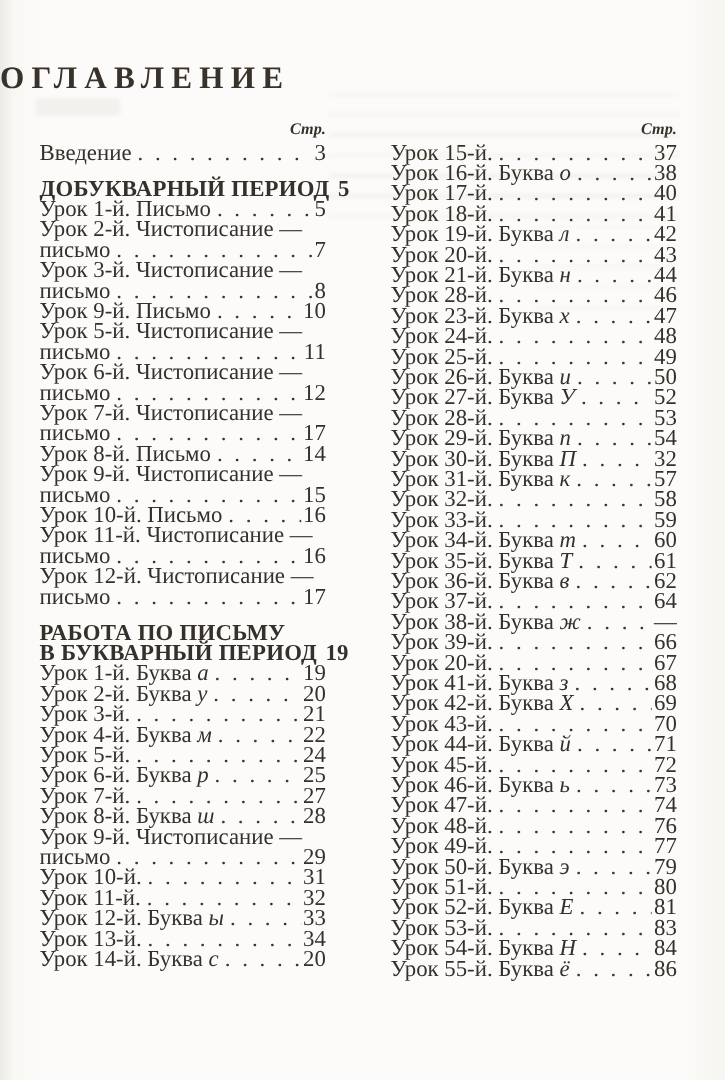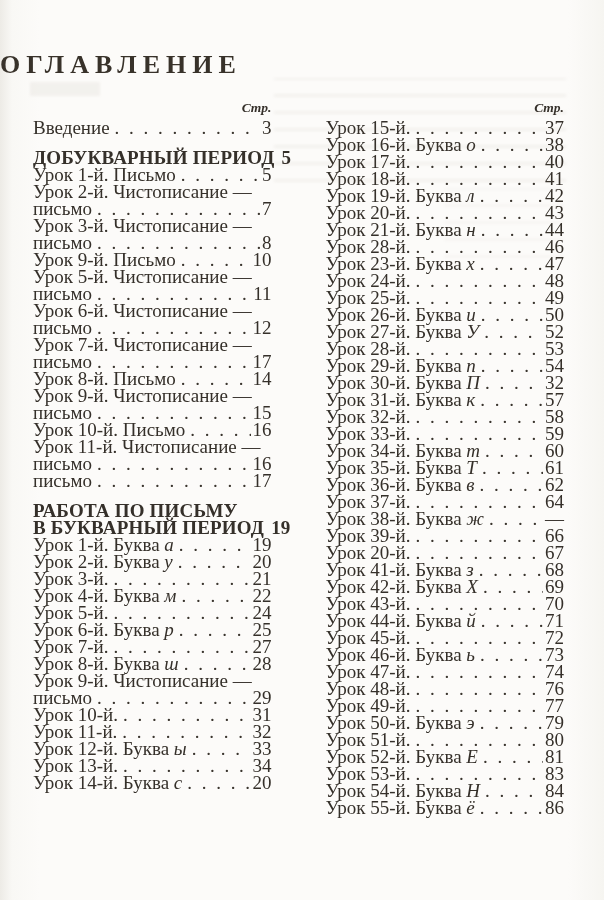--- a/index.html
+++ b/index.html
@@ -154,20 +154,23 @@
           </div>
           <div class="row">
             <span class="t">Урок 11-й. Чистописание —</span>
           </div>
           <div class="row">
             <span class="t">письмо</span>
             <span class="dots">. . . . . . . . . . . . . . . . . . . . . . . . . . . . . . . . . . . . . . . . . . . . . . . . </span>
             <span class="pg">16</span>
           </div>
           <div class="row">
+            <span class="t">Урок 12-й. Чистописание —</span>
+          </div>
+          <div class="row">
             <span class="t">письмо</span>
             <span class="dots">. . . . . . . . . . . . . . . . . . . . . . . . . . . . . . . . . . . . . . . . . . . . . . . . </span>
             <span class="pg">17</span>
           </div>
           <div class="spacer"></div>
           <div class="row bold">
             <span class="t">РАБОТА ПО ПИСЬМУ</span>
           </div>
           <div class="row bold">
             <span class="t">В БУКВАРНЫЙ ПЕРИОД</span>

